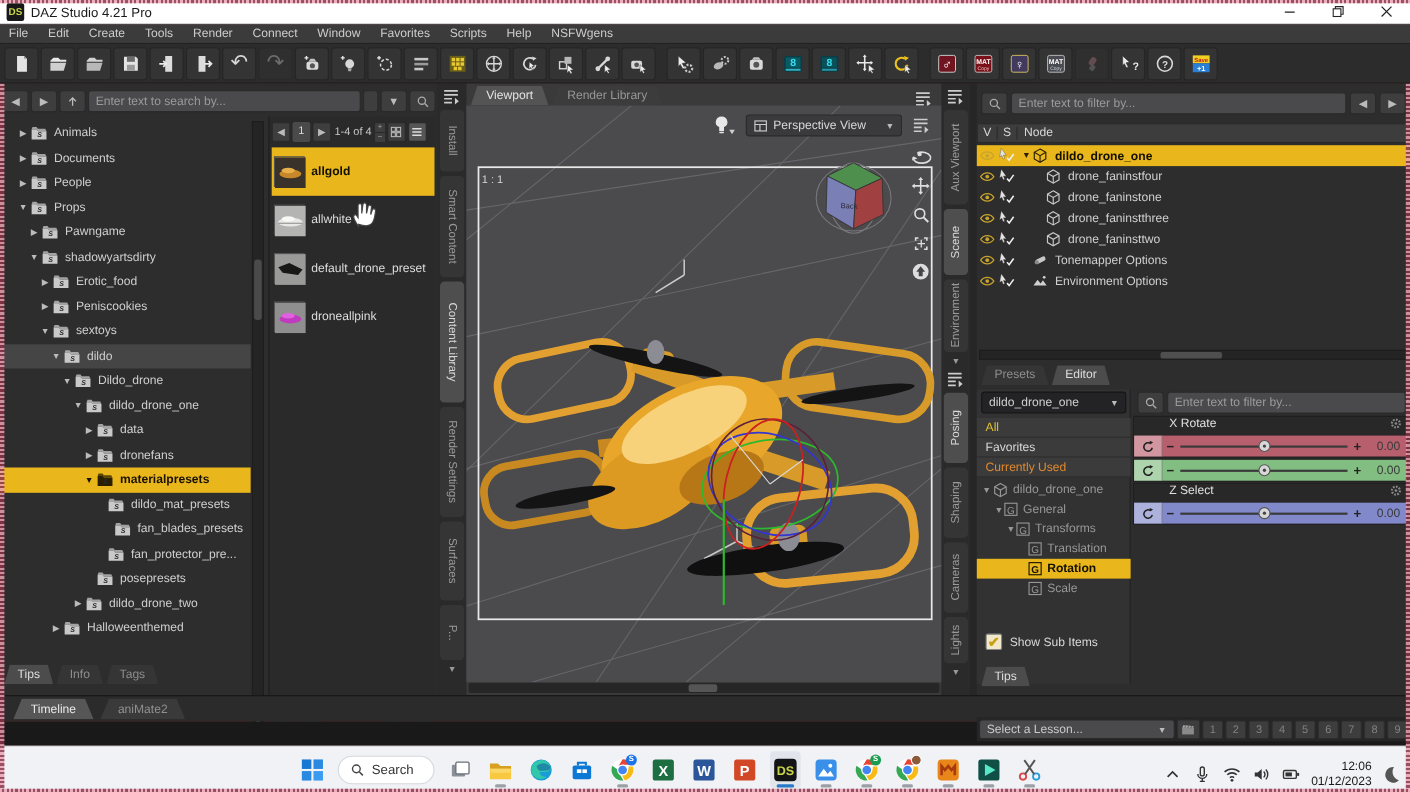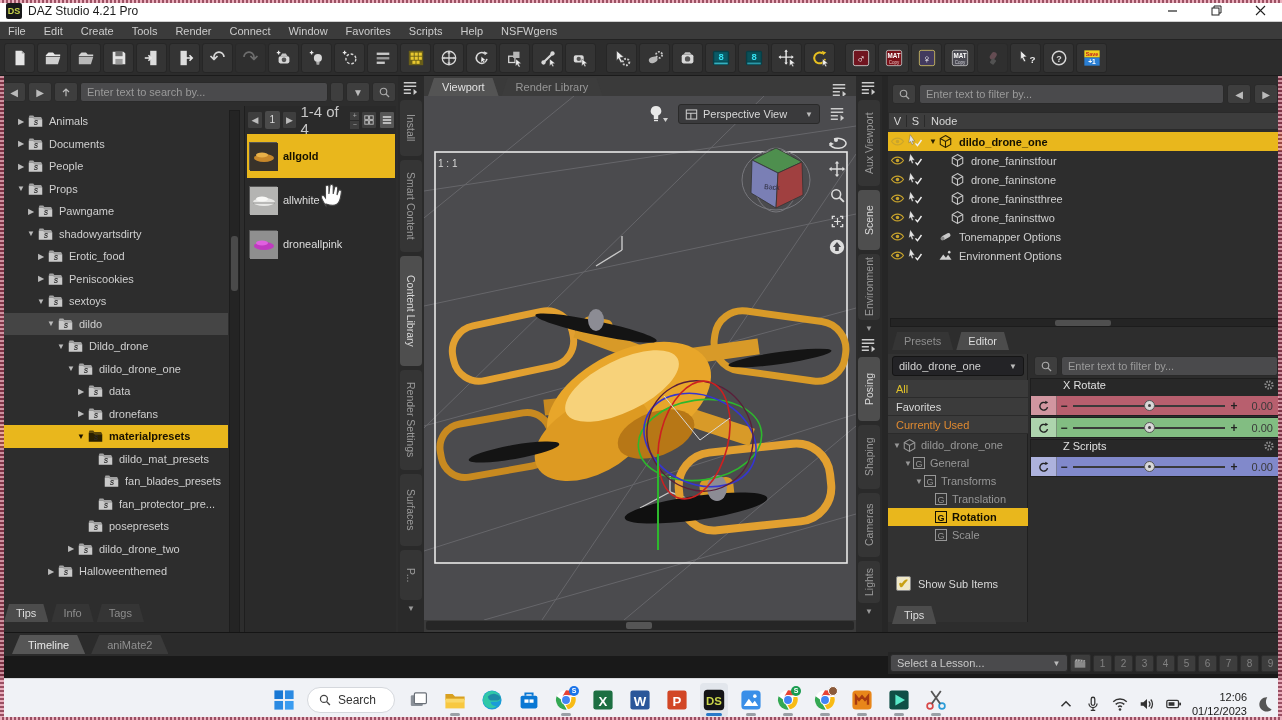--- a/index.html
+++ b/index.html
@@ -55,21 +55,21 @@
   .tree-sb { left:229px; top:34px; width:11px; height:566px; background:#242424; border:1px solid #1d1d1d; }
   .tree-sb .thumb { position:absolute; left:1px; top:125px; width:7px; height:55px; background:#4a4a4a; border-radius:3px; }
   .tree-sb .sb-arr { position:absolute; left:0; width:9px; height:12px; color:#888; font-size:7px; text-align:center; line-height:12px; }
 
   
   .content-pane { left:244px; top:30px; width:152px; height:526px; background:#2a2a2a; border-left:1px solid #1e1e1e; }
   .pager { left:2px; top:2px; width:148px; height:24px; display:flex; align-items:center; gap:2px; }
   .pg-btn { width:17px; height:18px; background:#3e3e3e; border:1px solid #2a2a2a; border-radius:2px;
     color:#bbb; font-size:9px; display:flex; align-items:center; justify-content:center; }
   .pg-num { width:16px; height:18px; background:#4a4a4a; color:#ddd; font-size:10px; text-align:center; line-height:18px; border-radius:2px; }
-  .pg-range { color:#c8c8c8; font-size:15px; margin:0 1px; }
+  .pg-range { color:#c8c8c8; font-size:10px; margin:0 1px; }
   .pg-spin { display:flex; flex-direction:column; gap:1px; }
   .pg-spin span { width:9px; height:8px; background:#3e3e3e; color:#aaa; font-size:7px; line-height:8px; text-align:center; }
   .items { left:2px; top:28px; width:148px; }
   .item-row { height:44px; display:flex; align-items:center; gap:6px; padding-left:2px; }
   .item-row.sel { background:#e9b71c; }
   .item-row .thumb { width:28px; height:28px; border:1px solid #555; flex:none; }
   .item-row .lbl { font-size:11px; color:#ddd; }
   .item-row.sel .lbl { color:#141000; font-weight:bold; }
   .content-actions { left:4px; top:546px; width:146px; height:20px; display:flex; gap:4px; align-items:center; }
   .ca-right { margin-left:auto; display:flex; gap:4px; }
@@ -771,20 +771,29 @@
             <div class="item-row">
               <span class="thumb">
                 <svg width="28" height="28" viewBox="0 0 28 28">
                   <rect width="28" height="28" fill="#b4b4b2"></rect>
                   <ellipse cx="14" cy="15" rx="11" ry="4" fill="#e8e8e6"></ellipse>
                   <ellipse cx="12" cy="12" rx="6" ry="2.5" fill="#f8f8f6"></ellipse>
                   <path d="M3 16h22" stroke="#8a8a88"></path>
                 </svg>
               </span>
               <span class="lbl">allwhite</span>
+            </div>
+            <div class="item-row">
+              <span class="thumb">
+                <svg width="28" height="28" viewBox="0 0 28 28">
+                  <rect width="28" height="28" fill="#9a9a98"></rect>
+                  <path d="M3 12l10-4 12 6-4 5-14-2z" fill="#181818"></path>
+                </svg>
+              </span>
+              <span class="lbl">default_drone_preset</span>
             </div>
             <div class="item-row">
               <span class="thumb">
                 <svg width="28" height="28" viewBox="0 0 28 28">
                   <rect width="28" height="28" fill="#8f8f8f"></rect>
                   <ellipse cx="14" cy="15" rx="10" ry="4" fill="#c03ac0"></ellipse>
                   <ellipse cx="12" cy="12" rx="6" ry="2.5" fill="#e060e0"></ellipse>
                 </svg>
               </span>
               <span class="lbl">droneallpink</span>
@@ -1286,21 +1295,21 @@
                 <span class="sg-minus">−</span>
                 <div class="sg-track">
                   <span class="sg-thumb"></span>
                 </div>
                 <span class="sg-plus">+</span>
                 <span class="sg-val">0.00</span>
               </div>
             </div>
             <div class="slider-group">
               <div class="sg-head">
-                <span class="lbl">Z Scripts</span>
+                <span class="lbl">Z Select</span>
                 <span class="gear">
                   <svg width="12" height="12" viewBox="0 0 20 20">
                     <circle cx="10" cy="10" r="6" fill="none" stroke="#888" stroke-width="3.4" stroke-dasharray="2.6 2"></circle>
                     <circle cx="10" cy="10" r="2" fill="#888"></circle>
                   </svg>
                 </span>
               </div>
               <div class="sg-row" style="background:#8189cb">
                 <span class="sg-icon">
                   <svg width="14" height="14" viewBox="0 0 20 20">

